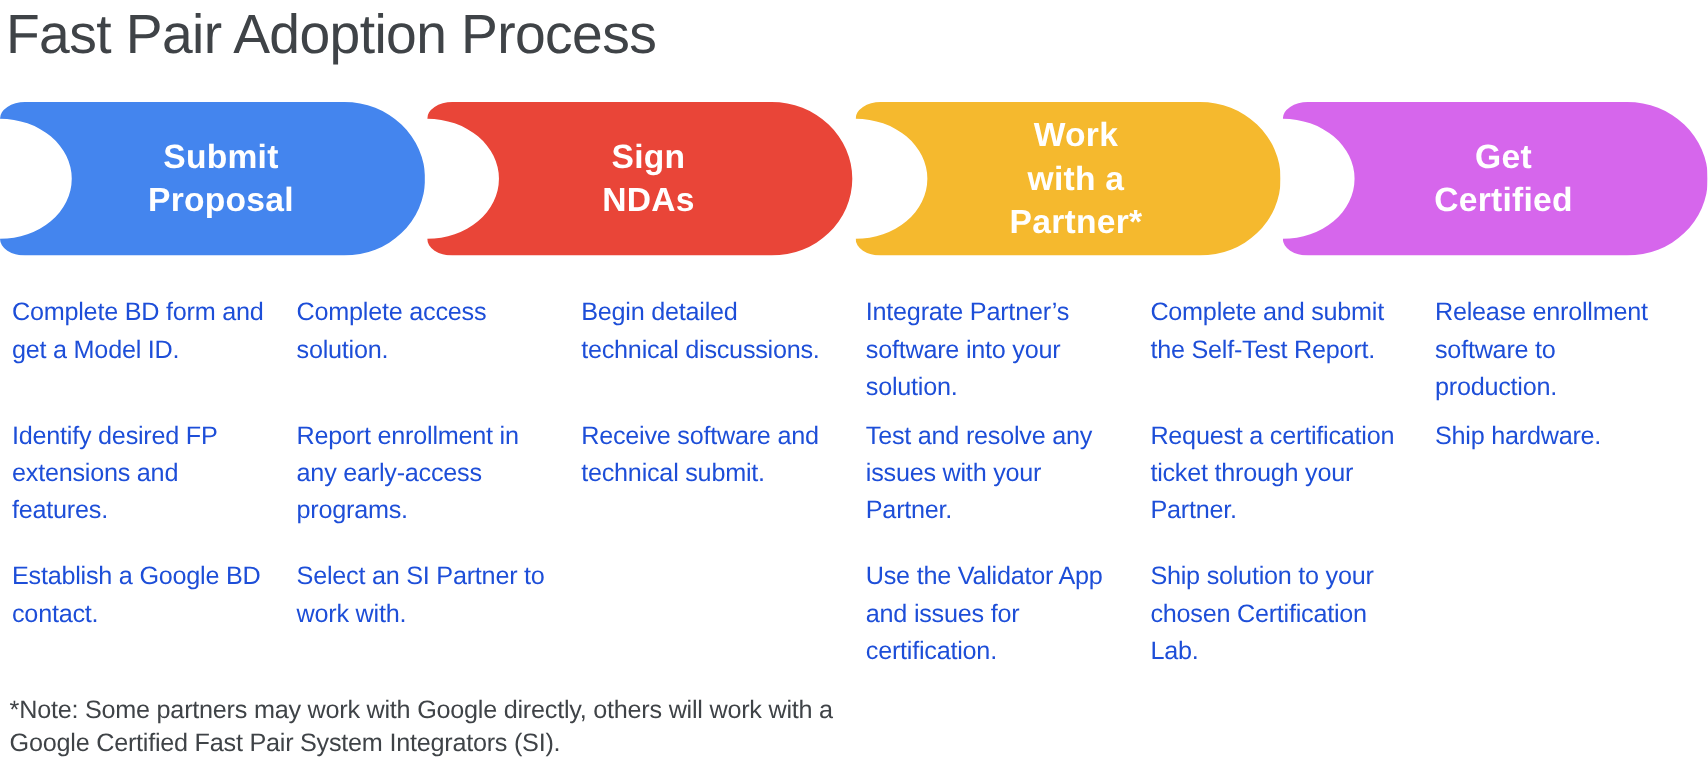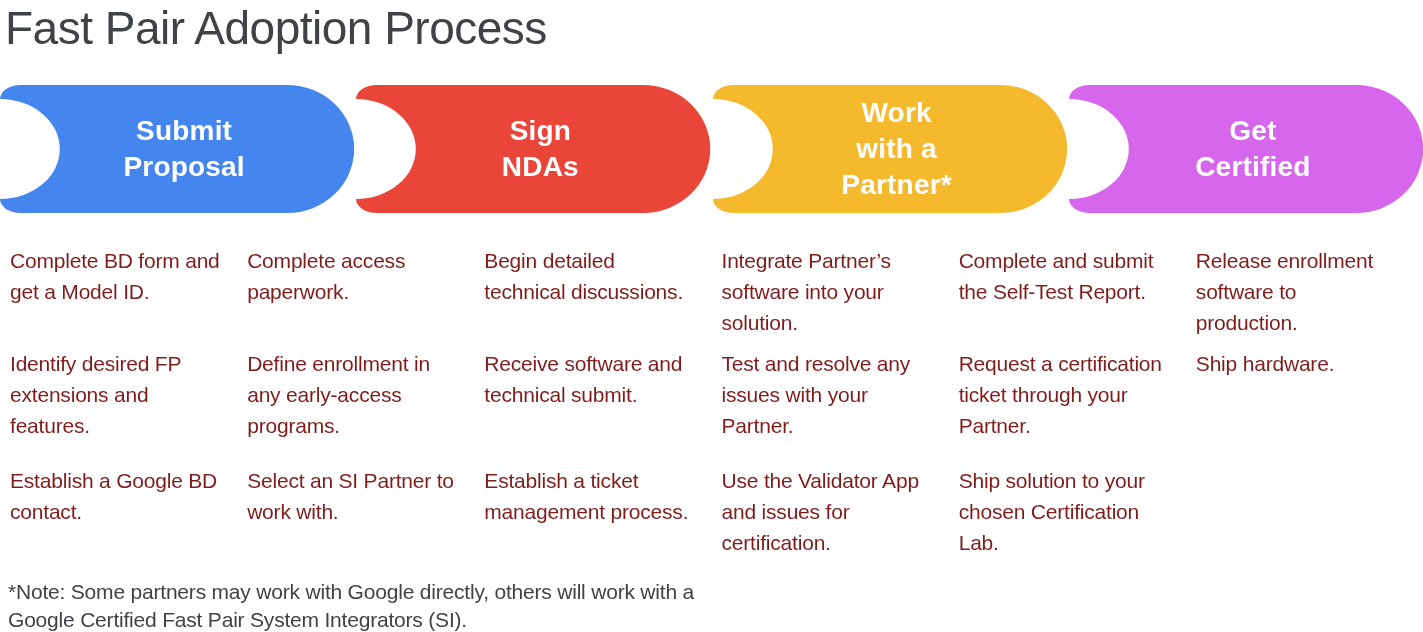--- a/index.html
+++ b/index.html
@@ -74,21 +74,21 @@
     display: grid;
     grid-template-rows: 103px 117px auto;
     align-items: start;
     padding-left: 10px;
     box-sizing: border-box;
   }
   .cell {
     font-size: 21px;
     line-height: 31px;
     letter-spacing: -0.2px;
-    color: #7f1d1d;
+    color: #1d4ed8;
     white-space: pre;
   }
 
   .note {
     position: absolute;
     top: 578px;
     left: 8px;
     font-size: 21px;
     line-height: 28px;
     letter-spacing: -0.2px;
@@ -138,34 +138,32 @@
     <div class="cell">Complete BD form and
 get a Model ID.</div>
     <div class="cell">Identify desired FP
 extensions and
 features.</div>
     <div class="cell">Establish a Google BD
 contact.</div>
   </div>
   <div class="col">
     <div class="cell">Complete access
-paperwork.</div>
-    <div class="cell">Define enrollment in
+solution.</div>
+    <div class="cell">Report enrollment in
 any early-access
 programs.</div>
     <div class="cell">Select an SI Partner to
 work with.</div>
   </div>
   <div class="col">
     <div class="cell">Begin detailed
 technical discussions.</div>
     <div class="cell">Receive software and
 technical submit.</div>
-    <div class="cell">Establish a ticket
-management process.</div>
   </div>
   <div class="col">
     <div class="cell">Integrate Partner’s
 software into your
 solution.</div>
     <div class="cell">Test and resolve any
 issues with your
 Partner.</div>
     <div class="cell">Use the Validator App
 and issues for

